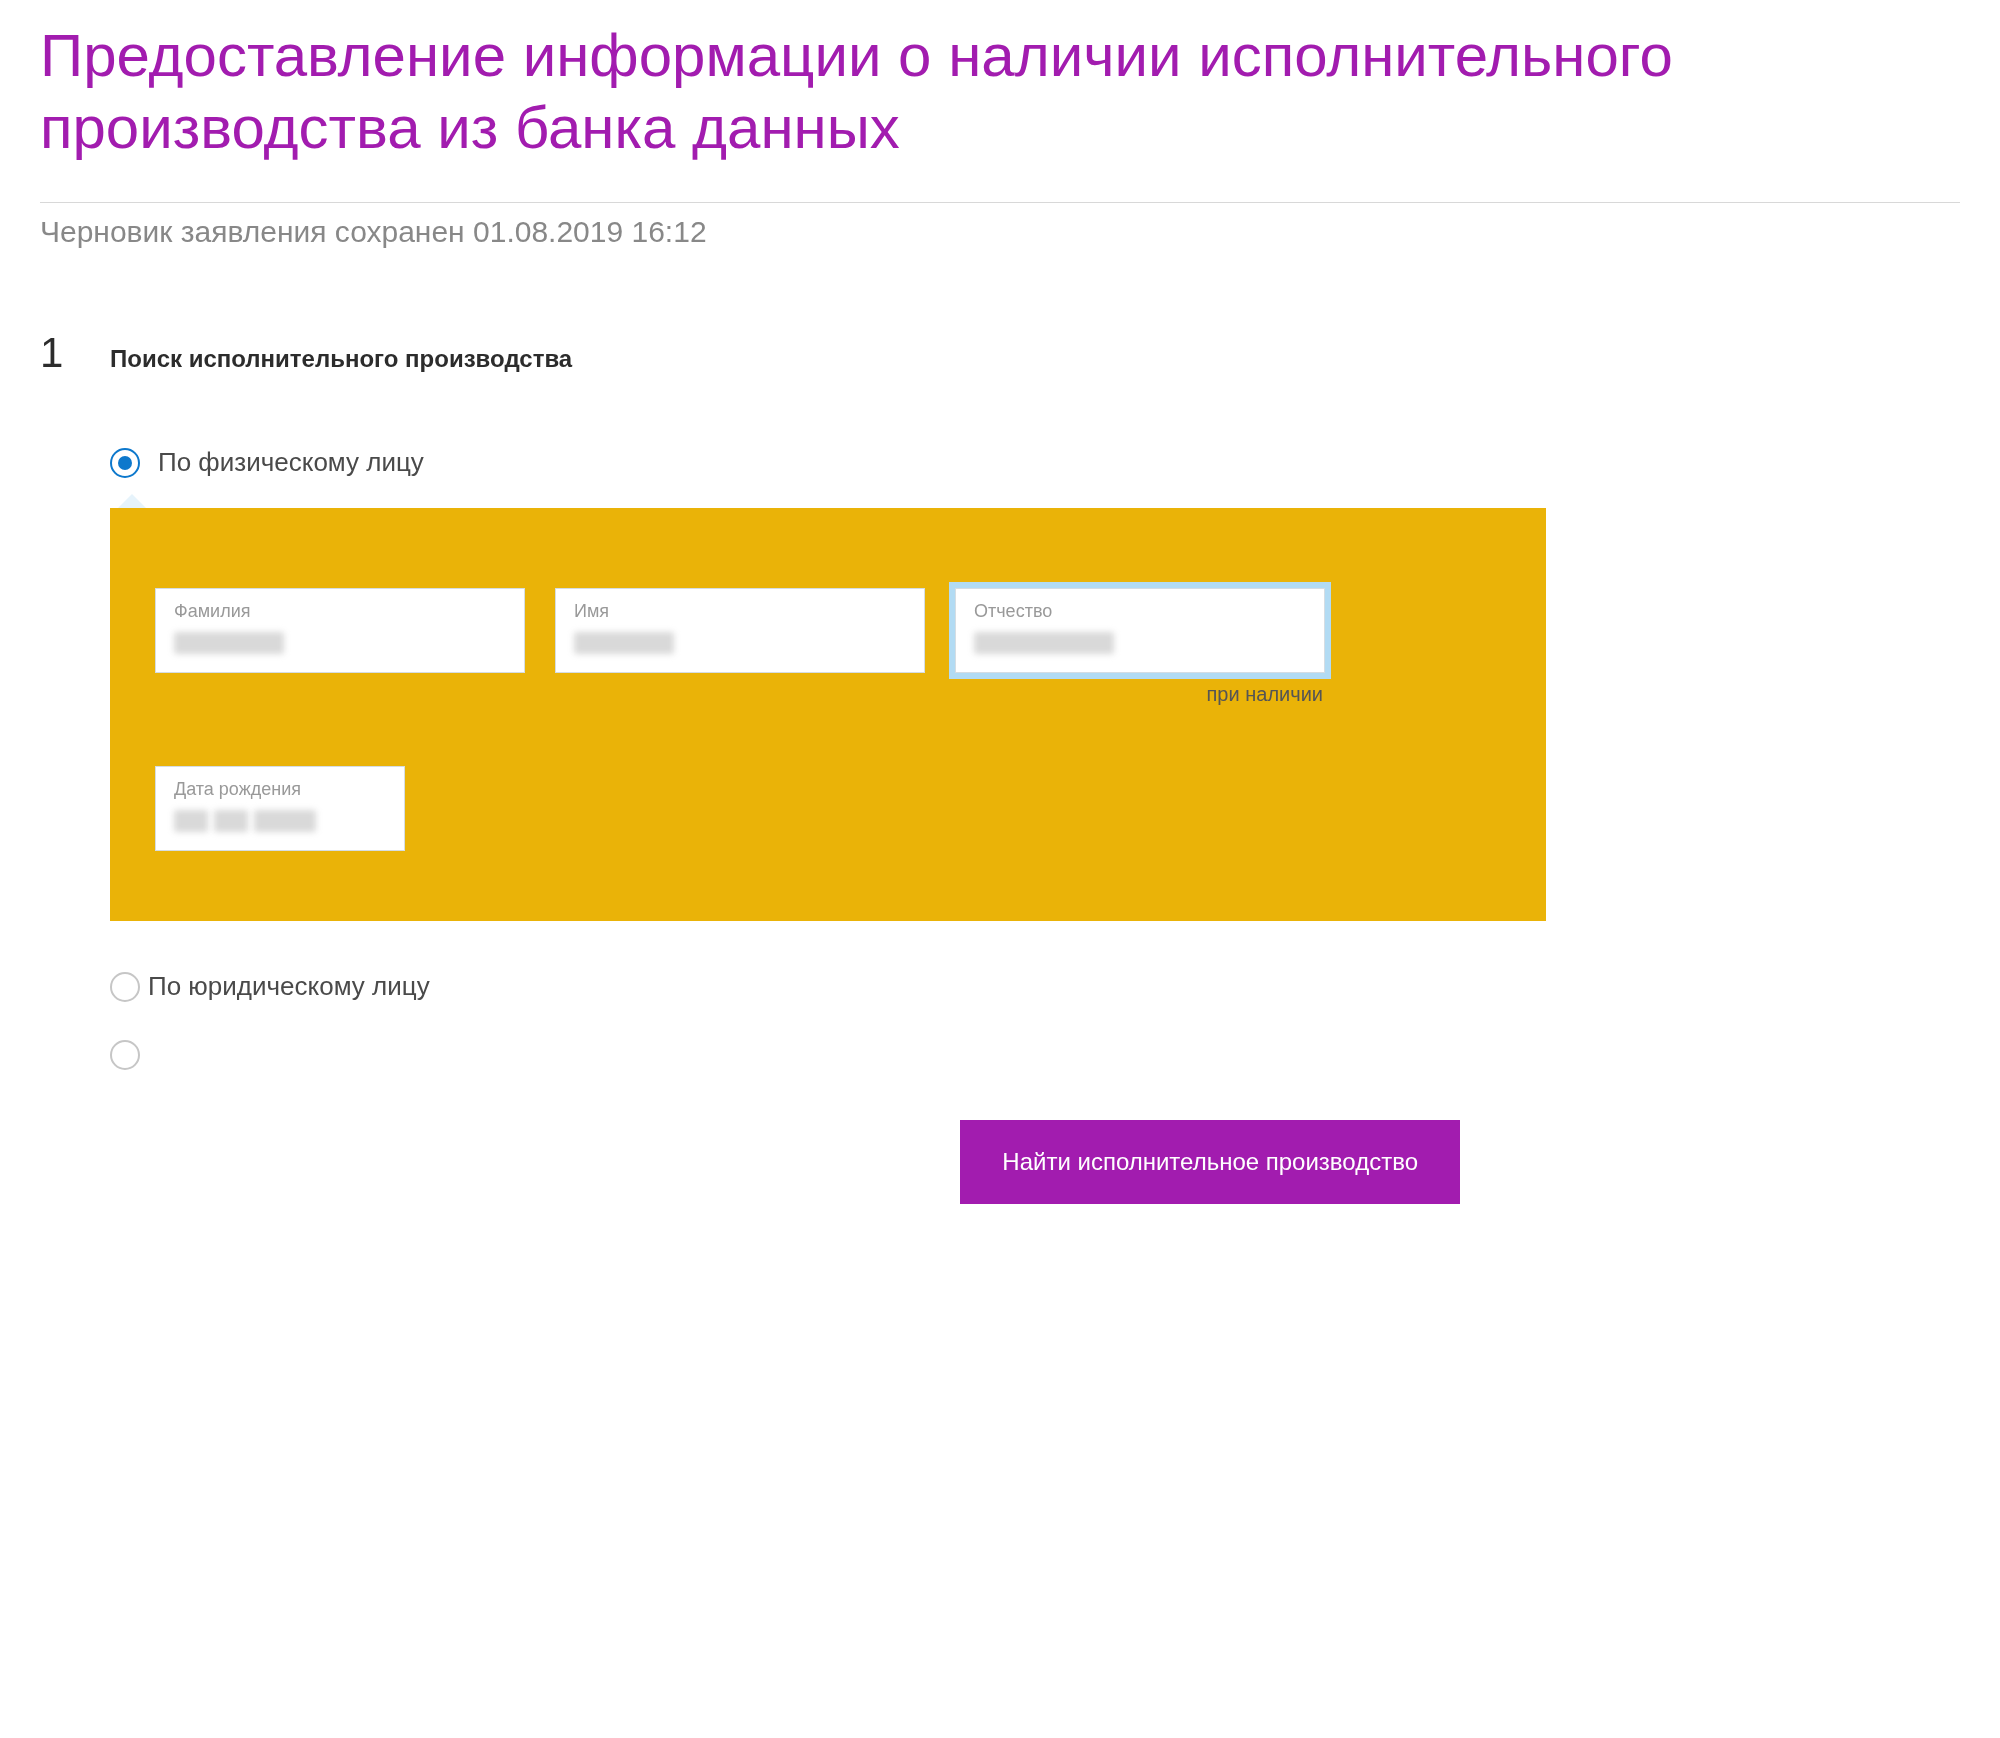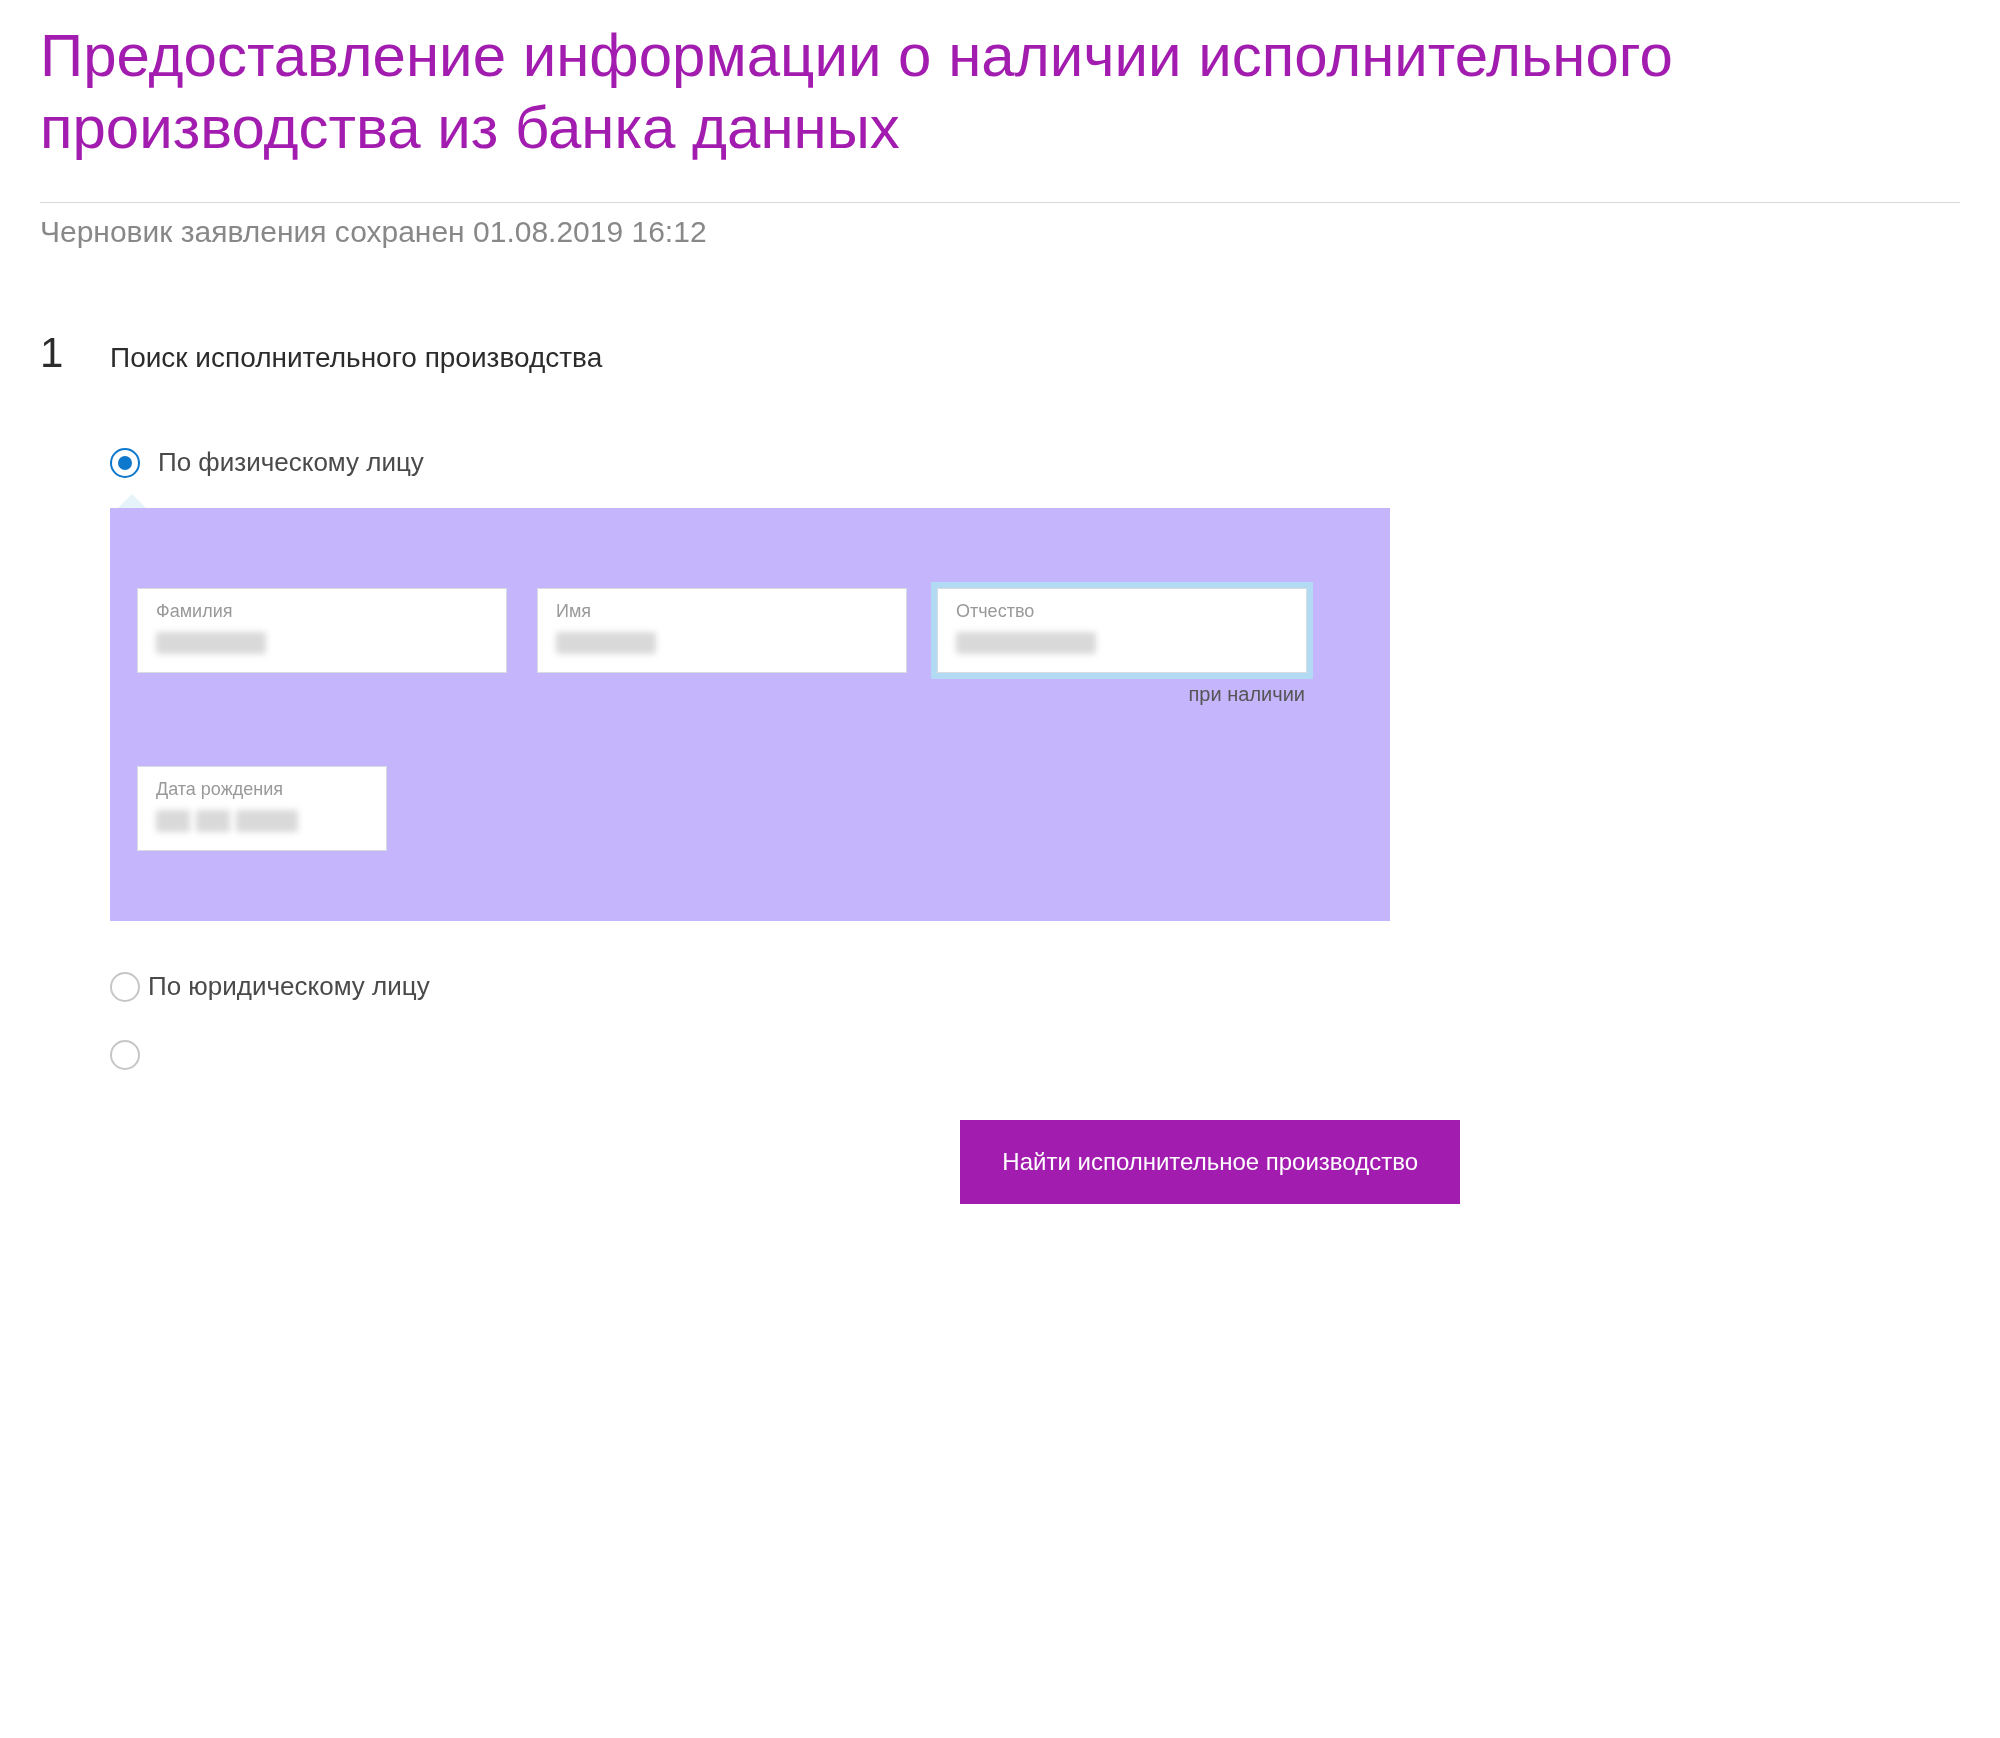--- a/index.html
+++ b/index.html
@@ -38,22 +38,22 @@
       align-items: baseline;
       margin-bottom: 70px;
     }
     .step-number {
       font-size: 42px;
       font-weight: 300;
       color: #2c2c2c;
       width: 70px;
     }
     .step-title {
-      font-size: 28px;
-      font-weight: 400;
+      font-size: 24px;
+      font-weight: 700;
       color: #2c2c2c;
     }
     .form-area {
       margin-left: 70px;
     }
     .radio-row {
       display: flex;
       align-items: center;
       gap: 18px;
       margin-bottom: 30px;
@@ -84,24 +84,24 @@
     .radio-label {
       font-size: 26px;
       color: #4a4a4a;
     }
     .panel-wrap {
       position: relative;
       margin-top: 10px;
       margin-bottom: 50px;
     }
     .panel {
-      background: #c4b5fd;
-      padding: 80px 45px 70px 27px;
-      position: relative;
-      width: 1280px;
+      background: #eab308;
+      padding: 80px 45px 70px 45px;
+      position: relative;
+      width: 1436px;
     }
     .panel-arrow {
       position: absolute;
       top: -14px;
       left: 6px;
       width: 0;
       height: 0;
       border-left: 16px solid transparent;
       border-right: 16px solid transparent;
       border-bottom: 16px solid #e6f3fb;

